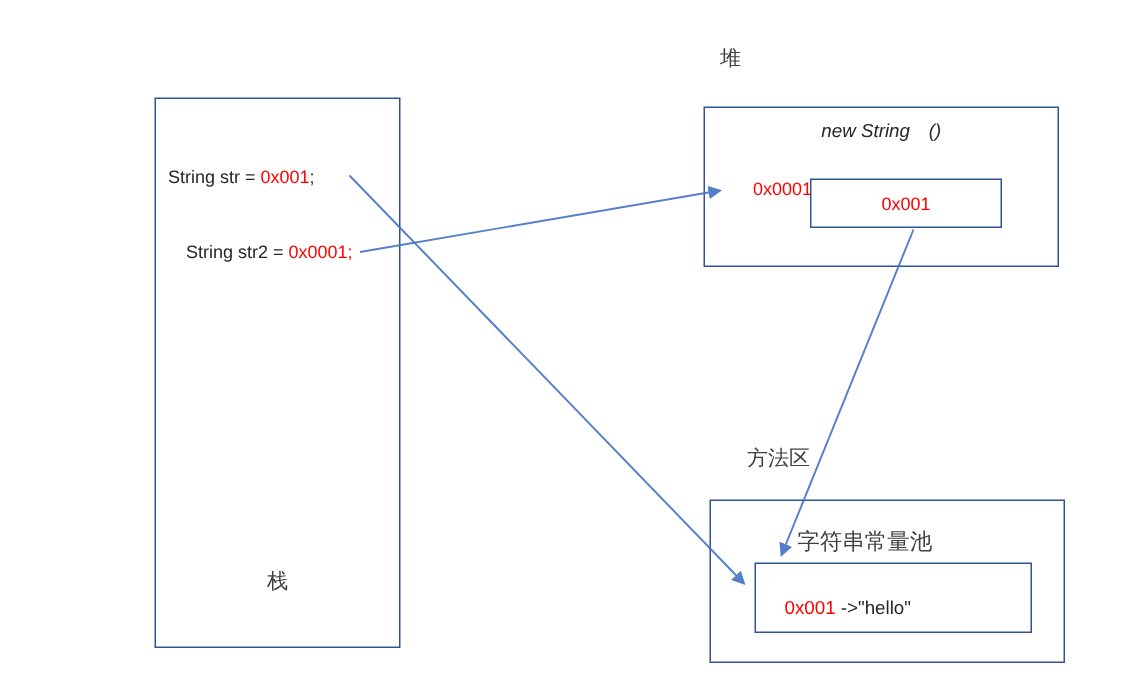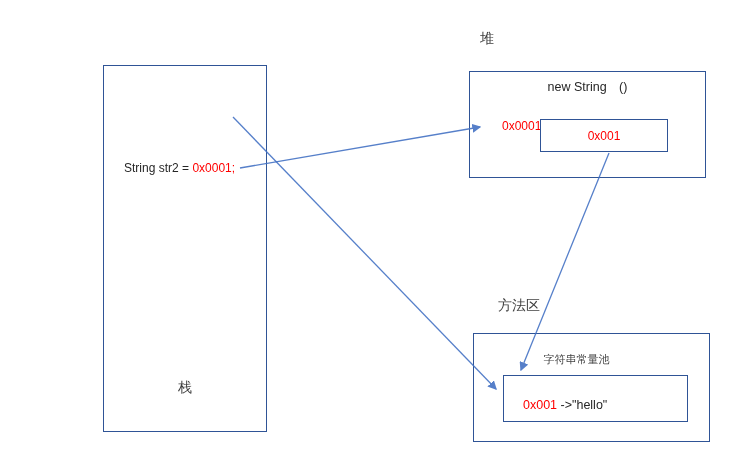--- a/index.html
+++ b/index.html
@@ -34,33 +34,34 @@
   .center-text { text-align: center; }
   #arrow-layer { position: absolute; left: 0; top: 0; width: 750px; height: 462px; pointer-events: none; }
   #arrow-layer line { stroke: #4472c4; stroke-width: 1.3; opacity: 0.9; }
 </style>
 </head>
 <body>
 
 <div id="canvas">
 
   <div class="box" style="left:103px; top:65px; width:164px; height:367px;"></div>
+  <div class="code" style="left:112px; top:110px;"><span>String str = </span><span class="red">0x001</span><span>;</span></div>
   <div class="code" style="left:124px; top:160px;"><span>String str2 = </span><span class="red">0x0001;</span></div>
   <div class="cn-label center-text" style="left:103px; top:379px; width:164px;">栈</div>
 
   <div class="cn-label" style="left:480px; top:30px;">堆</div>
   <div class="box" style="left:469px; top:71px; width:237px; height:107px;"></div>
-  <div class="code center-text" style="left:469px; top:79px; width:237px; font-size:12.5px;">new String　()</div>
+  <div class="code center-text" style="left:469px; top:79px; width:237px; font-size:12.5px;font-style:italic;">new String　()</div>
   <div class="code red" style="left:486px; top:118px;margin-left:16px;">0x0001</div>
   <div class="box" style="left:540px; top:119px; width:128px; height:33px;"></div>
   <div class="code red center-text" style="left:540px; top:128px; width:128px;">0x001</div>
 
   <div class="cn-label" style="left:458px; top:297px;margin-left:40px;">方法区</div>
   <div class="box" style="left:473px; top:333px; width:237px; height:109px;"></div>
-  <div class="cn-label center-text" style="left:473px; top:352px; width:207px; font-size:11px;">字符串常量池</div>
+  <div class="cn-label center-text" style="left:473px; top:352px; width:207px; font-size:15px;">字符串常量池</div>
   <div class="box" style="left:503px; top:375px; width:185px; height:47px;"></div>
   <div class="code" style="left:523px; top:397px; font-size:12.5px;"><span class="red">0x001</span><span> -&gt;"hello"</span></div>
 
   <svg id="arrow-layer" viewBox="0 0 750 462">
     <defs>
       <marker id="arr" viewBox="0 0 10 10" refX="8.5" refY="5" markerWidth="7" markerHeight="7" orient="auto-start-reverse">
         <path d="M0,0 L10,5 L0,10 z" fill="#4472c4"></path>
       </marker>
     </defs>
     <line x1="233" y1="117" x2="496" y2="389" marker-end="url(#arr)"></line>

